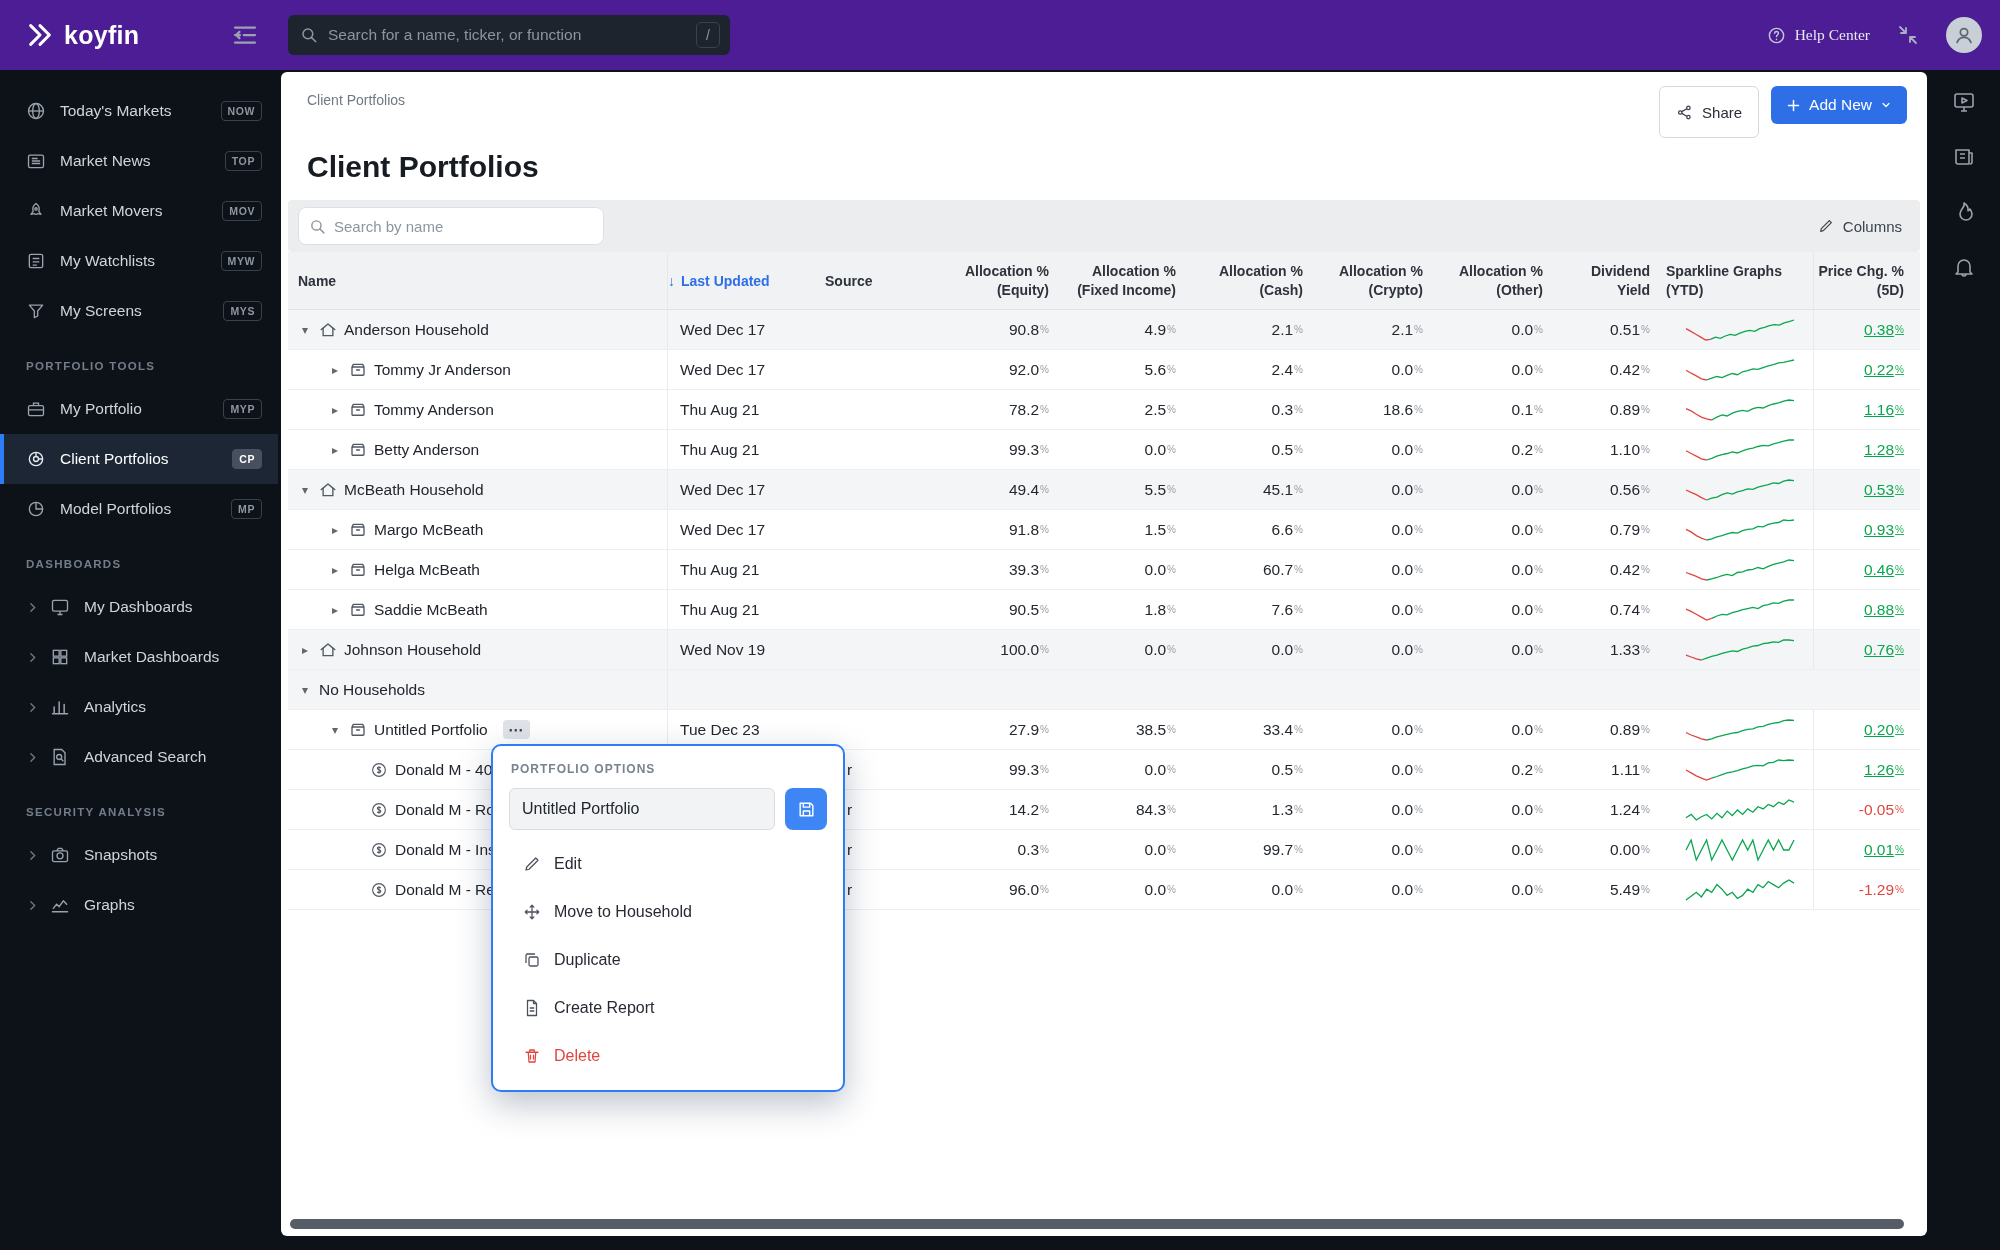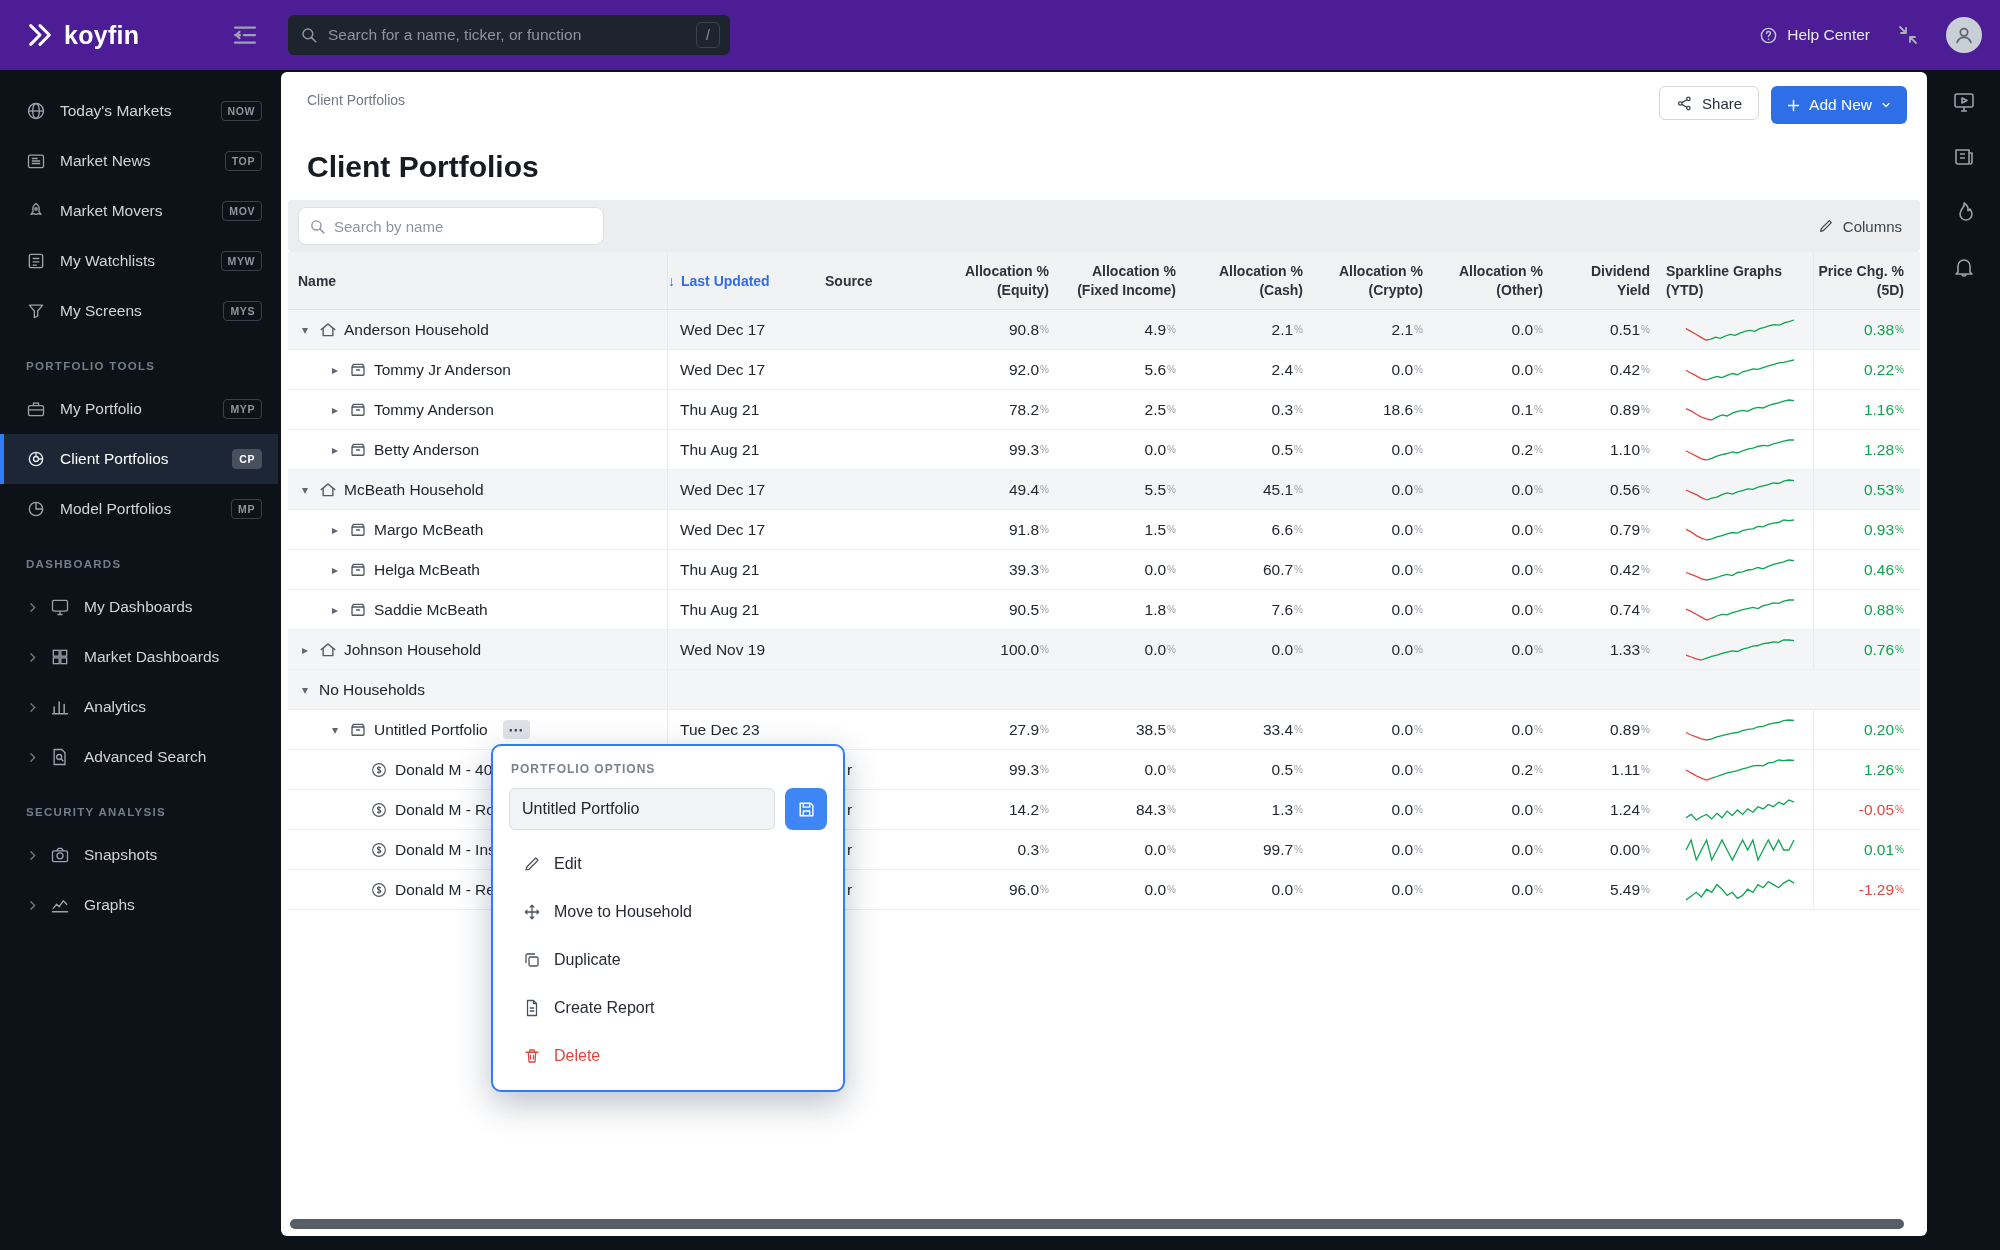--- a/index.html
+++ b/index.html
@@ -12,21 +12,21 @@
   .logo-zone { width:278px; display:flex; align-items:center; padding:0 18px 0 26px; }
   .logo { display:flex; align-items:center; gap:10px; cursor:pointer; }
   .logo-mark { width:28px; height:28px; color:#ffffff; }
   .logo-text { color:#ffffff; font-size:25px; font-weight:bold; letter-spacing:.3px; }
   .collapse-btn { margin-left:auto; background:none; border:none; color:#9aa3ae; width:30px; height:30px; padding:0; cursor:pointer; }
   .gsearch { position:relative; width:442px; height:40px; margin-left:10px; background:#1d242e; border-radius:6px; display:flex; align-items:center; padding:0 10px 0 12px; }
   .gsearch .sicon { width:18px; height:18px; color:#8b95a1; flex:none; }
   .gsearch input { flex:1; background:transparent; border:none; outline:none; color:#cfd5dc; font-size:15.5px; padding:0 10px; font-family:inherit; }
   .gsearch input::placeholder { color:#8b95a1; }
   .kbd { flex:none; min-width:24px; height:26px; border:1px solid #3a424d; border-radius:5px; color:#8b95a1; font-size:14px; display:flex; align-items:center; justify-content:center; padding:0 7px; }
-  .tb-right { margin-left:auto; display:flex; align-items:center; gap:26px; padding-right:18px; }
+  .tb-right { margin-left:auto; display:flex; align-items:center; gap:26px; padding-right:18px;font-family:Liberation Serif, serif; }
   .help-btn { display:flex; align-items:center; gap:9px; color:#e7eaee; font-size:15.5px; cursor:pointer; }
   .help-btn .qicon { width:19px; height:19px; color:#c2c9d1; }
   .mini-btn { background:none; border:none; padding:0; width:24px; height:24px; color:#aab2bc; cursor:pointer; }
   .avatar { width:36px; height:36px; border-radius:50%; background:#c9cfd6; color:#5b6674; display:flex; align-items:center; justify-content:center; cursor:pointer; }
   .avatar svg { width:22px; height:22px; }
 
   
   .sidebar { position:absolute; top:70px; left:0; bottom:0; width:278px; background:#0d1219; padding-top:16px; overflow:hidden; }
   .sitem { display:flex; align-items:center; height:50px; padding:0 16px 0 26px; gap:14px; color:#cfd5dc; cursor:pointer; }
   .sitem .sic { width:20px; height:20px; color:#99a2ad; flex:none; }
@@ -46,21 +46,21 @@
   
   .rightstrip { position:absolute; top:70px; right:0; bottom:0; width:72px; background:#0d1219; display:flex; flex-direction:column; align-items:center; padding-top:20px; gap:31px; }
   .rs-icon { width:24px; height:24px; color:#99a1ac; cursor:pointer; }
 
   
   .card { position:absolute; left:281px; top:72px; width:1646px; height:1164px; background:#ffffff; border-radius:6px; overflow:hidden; }
   .card-head { position:relative; height:128px; }
   .crumb { position:absolute; left:26px; top:20px; font-size:14px; color:#707884; cursor:pointer; }
   .ctitle { position:absolute; left:26px; top:58px; font-size:30px; font-weight:bold; color:#171b22; }
   .cbtns { position:absolute; right:20px; top:14px; display:flex; gap:12px; }
-  .btn-share { height:34px; display:flex; align-items:center; gap:9px; background:#ffffff; border:1px solid #d5d9df; border-radius:6px; padding:0 16px; font-size:15px; color:#2a2f38; cursor:pointer; font-family:inherit; }
+  .btn-share { height:52px; display:flex; align-items:center; gap:9px; background:#ffffff; border:1px solid #d5d9df; border-radius:6px; padding:0 16px; font-size:15px; color:#2a2f38; cursor:pointer; font-family:inherit; }
   .btn-share svg { width:17px; height:17px; color:#3c434d; }
   .btn-add { height:38px; display:flex; align-items:center; gap:8px; background:#2e6fe8; border:none; border-radius:6px; padding:0 15px; font-size:15.5px; color:#ffffff; cursor:pointer; font-family:inherit; }
   .btn-add svg { width:15px; height:15px; color:#ffffff; }
 
   .toolbar { margin:0 7px; height:52px; background:#ebedef; border-radius:4px; display:flex; align-items:center; padding:0 10px; }
   .tsearch { position:relative; width:306px; height:38px; background:#ffffff; border:1px solid #dcdfe4; border-radius:8px; display:flex; align-items:center; padding:0 10px; }
   .tsearch .sicon { width:17px; height:17px; color:#8d95a0; flex:none; }
   .tsearch input { flex:1; border:none; outline:none; background:transparent; font-size:15px; color:#2a2f38; padding:0 8px; font-family:inherit; }
   .tsearch input::placeholder { color:#8d95a0; }
   .btn-columns { margin-left:auto; display:flex; align-items:center; gap:9px; background:none; border:none; font-size:15px; color:#3c434d; cursor:pointer; padding:0 8px; font-family:inherit; }
@@ -88,21 +88,21 @@
   .ric svg { width:18px; height:18px; }
   .tr.security .ric { margin-left:72px; }
   .nm { color:#21262e; }
   .more { display:none; margin-left:8px; width:27px; height:19px; border-radius:4px; background:#dfe2e7; color:#3e454f; align-items:center; justify-content:center; font-size:15px; font-weight:bold; letter-spacing:1px; flex:none; }
   .tr.hasmore .more { display:inline-flex; }
   .td.date, .td.src { padding-left:12px; }
   .tr.security .td.src { padding-left:34px; }
   .td.num { justify-content:flex-end; padding-right:16px; }
   .td.num:not(:empty)::after { content:"%"; font-size:10px; color:#9aa0a9; margin-left:1px; }
   .td.chg { border-left:1px solid #e9ebef; }
-  .td.chg.up { color:#0aa64f; }
+  .td.chg.up { color:#0aa64f;text-decoration:underline; }
   .td.chg.down { color:#e0463f; }
   .td.chg:not(:empty)::after { color:inherit; opacity:.9; }
   .td.spk { justify-content:center; }
   .td.spk svg { width:112px; height:24px; }
   .tr.group .td:not(.name) { visibility:hidden; }
 
   
   .menu { position:absolute; left:491px; top:744px; width:354px; background:#ffffff; border:2px solid #2e7df7; border-radius:10px; box-shadow:0 12px 34px rgba(15,35,70,.28); z-index:40; padding-bottom:10px; }
   .menu-h { padding:16px 18px 8px; font-size:12px; font-weight:bold; color:#7a828e; letter-spacing:1px; }
   .menu-input-row { display:flex; gap:10px; padding:4px 16px 10px; }

